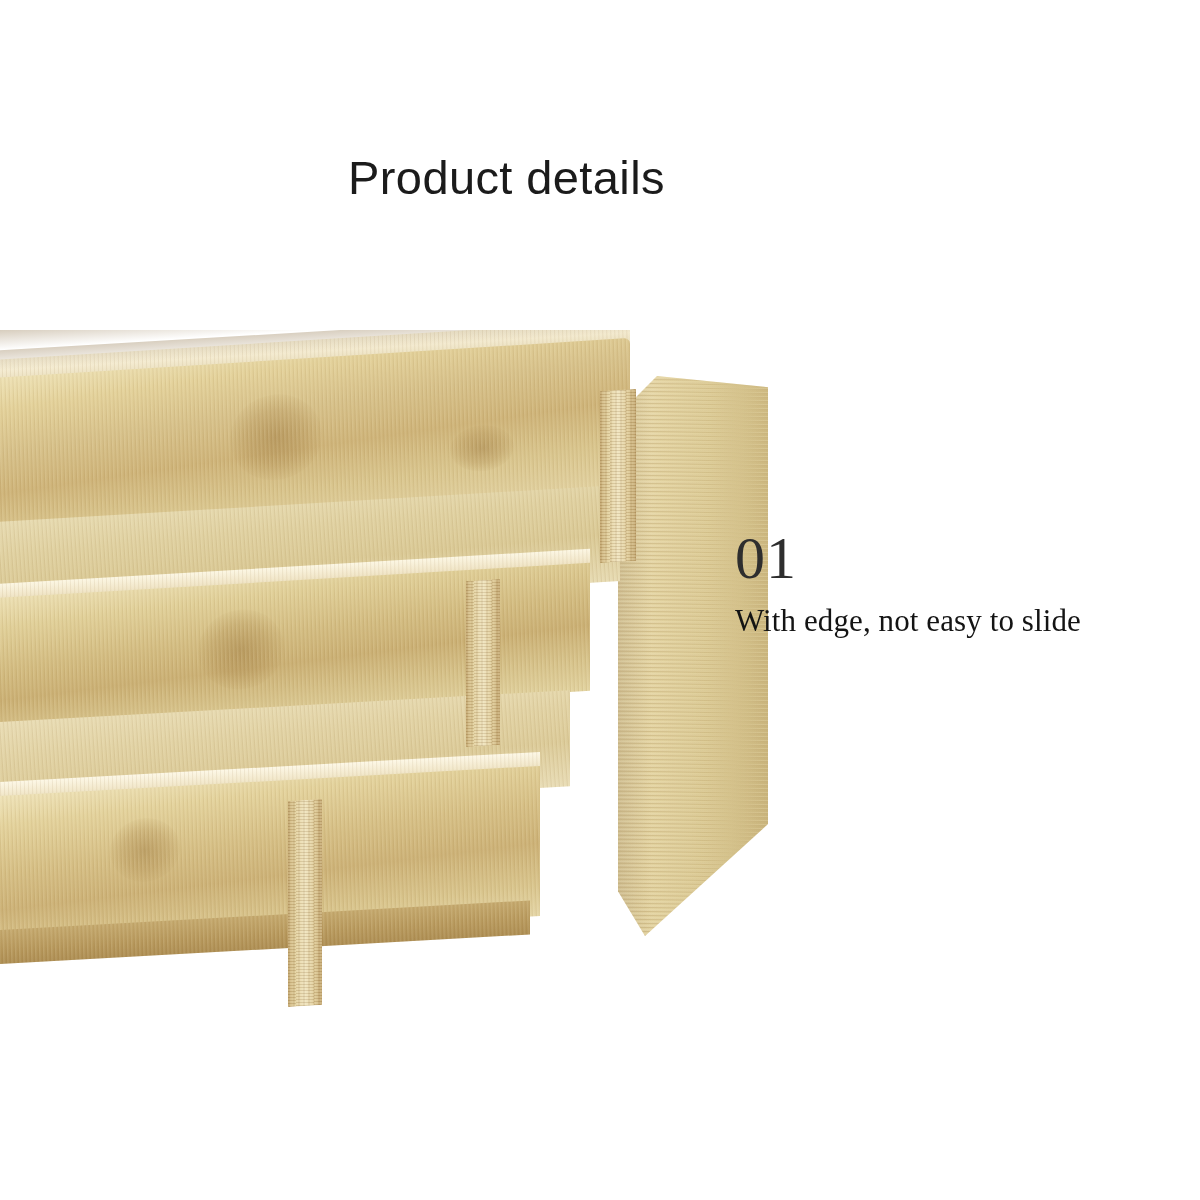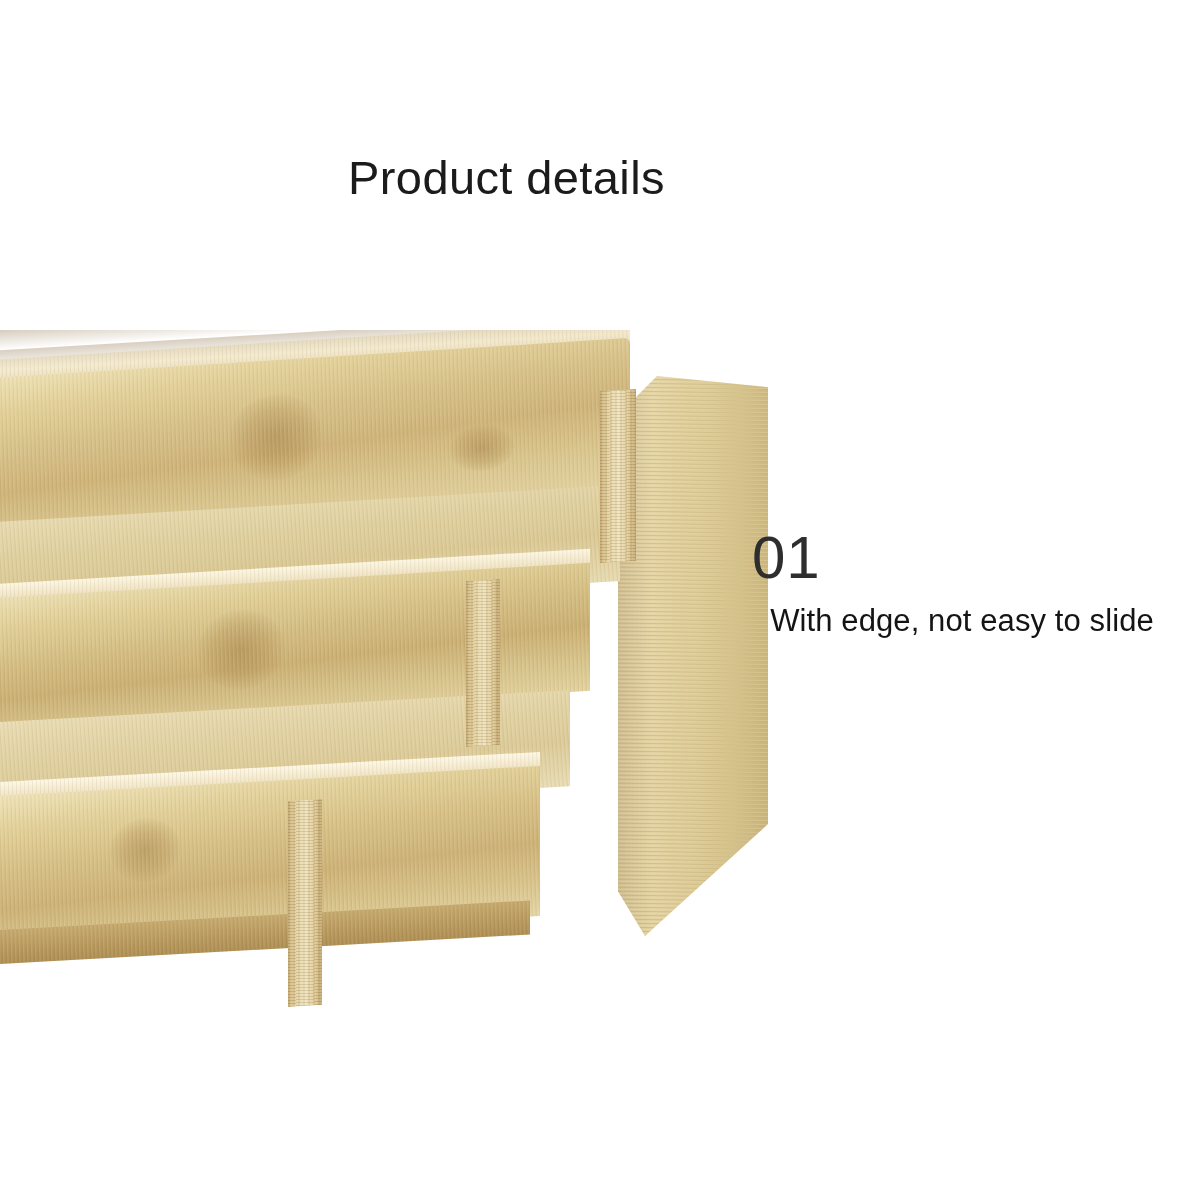--- a/index.html
+++ b/index.html
@@ -177,29 +177,29 @@
       rgba(255,246,214,.18) 2px,
       rgba(150,115,58,.00) 4px);
   }
   
   #side .sshade{
     position:absolute;left:0;top:0;width:34px;height:100%;
     background:linear-gradient(90deg,rgba(120,90,42,.22),rgba(120,90,42,0));
   }
 
   
-  .callout{position:absolute;left:752px;width:420px;}
+  .callout{position:absolute;left:735px;width:420px;font-family:Liberation Serif, serif;}
   .c-num{
     font-size:60px;font-weight:300;color:#2e2e2e;
     line-height:1;letter-spacing:1px;
   }
   .c-text{
     margin-top:14px;
     font-size:31px;font-weight:400;color:#141414;
-    line-height:1.22;letter-spacing:.1px;text-align:center;
+    line-height:1.22;letter-spacing:.1px;
   }
   #callout1{top:528px;}
   #callout2{top:780px;}
 </style>
 </head>
 <body>
 
 <div id="page">
 
   <div id="title">Product details</div>

